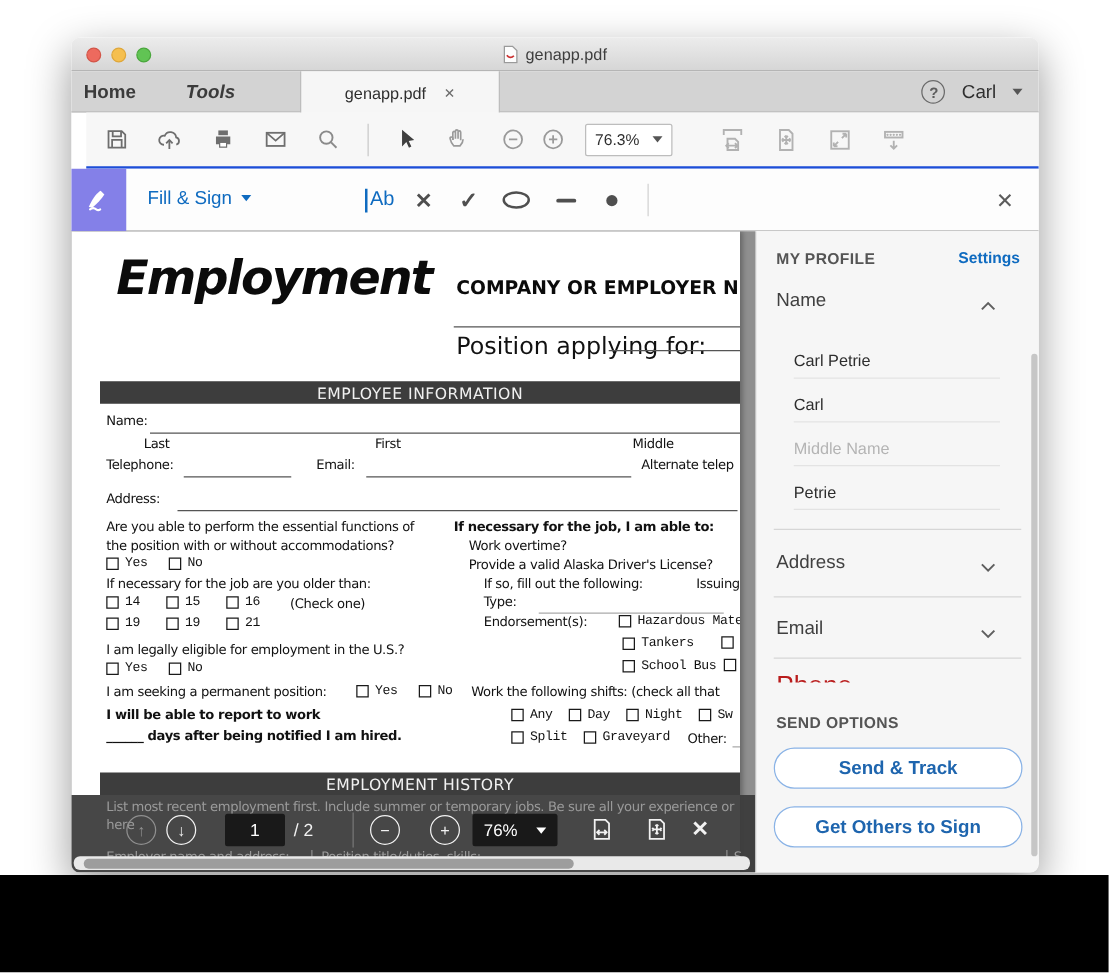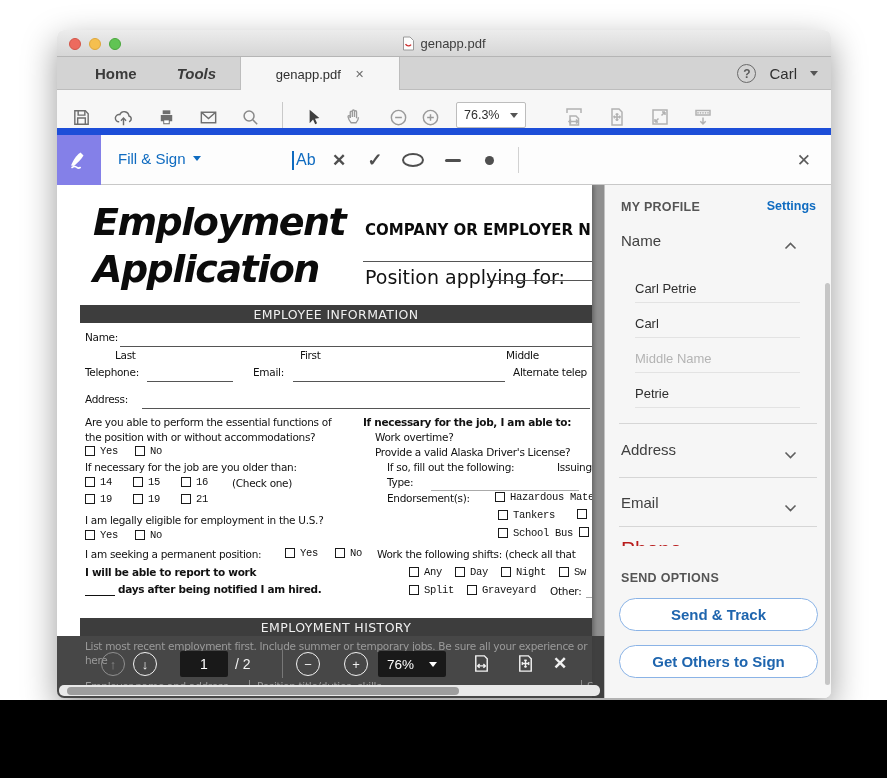--- a/index.html
+++ b/index.html
@@ -14,32 +14,32 @@
   .lights { position: absolute; left: 12px; top: 8px; display: flex; gap: 8px; }
   .light { width: 12px; height: 12px; border-radius: 50%; }
   .l-red { background: #ed6a5e; border: 1px solid #d35548; }
   .l-yellow { background: #f5bf4f; border: 1px solid #dfa73a; }
   .l-green { background: #61c454; border: 1px solid #4aa73c; }
   .wtitle { font-size: 13px; color: #3e3e3e; display: flex; gap: 5px; align-items: center; }
 
   
   .tabbar { height: 33px; background: #d3d3d3; position: relative; border-bottom: 1px solid #bdbdbd; display: flex; align-items: center; }
   .navtab { font-size: 15px; font-weight: 600; color: #3b3b3b; padding: 0 4px; cursor: default; }
-  .navtab.home { margin-left: 34px; }
+  .navtab.home { margin-left: 6px; }
   .navtab.tools { margin-left: 32px; font-style: italic; }
   .doctab { position: absolute; left: 183px; top: 0; width: 160px; height: 34px; background: #f6f6f6; border-left: 1px solid #bdbdbd; border-right: 1px solid #bdbdbd; display: flex; align-items: center; justify-content: center; gap: 14px; }
   .doctab .dlabel { font-size: 13px; color: #2f2f2f; }
   .doctab .dclose { font-size: 11px; color: #6d6d6d; }
   .tabbar-right { position: absolute; right: 13px; top: 0; height: 33px; display: flex; align-items: center; gap: 13px; }
   .helpcirc { width: 19px; height: 19px; border: 1.5px solid #6a6a6a; border-radius: 50%; color: #5c5c5c; font-size: 12px; font-weight: bold; display: flex; align-items: center; justify-content: center; }
   .userlbl { font-size: 15px; color: #2f2f2f; }
   .caret-dn { width: 0; height: 0; border-left: 4px solid transparent; border-right: 4px solid transparent; border-top: 5px solid #555; }
 
   
-  .toolbar { height: 45px; background: #f7f7f7; border-bottom: 7px solid #1d4ed8; display: flex; align-items: flex-end; position: relative; }
+  .toolbar { height: 45px; background: #f7f7f7; border-bottom: 2px solid #1d4ed8; display: flex; align-items: center; position: relative; margin-left: 12px; }
   .tico { width: 22px; height: 22px; display: flex; align-items: center; justify-content: center; flex: 0 0 auto; }
   .tdivider { width: 1px; height: 26px; background: #c9c9c9; flex: 0 0 auto; }
   .zoombox { width: 70px; height: 26px; background: #fff; border: 1px solid #bdbdbd; border-radius: 2px; display: flex; align-items: center; justify-content: space-between; padding: 0 7px; flex: 0 0 auto; }
   .zoombox .zval { font-size: 12.5px; color: #2f2f2f; }
 
   
   .fsbar { height: 50px; background: #fdfdfd; border-bottom: 1px solid #c8c8c8; position: relative; }
   .fstile { position: absolute; left: 0; top: 0; width: 44px; height: 50px; background: var(--purple, #8480e8); display: flex; align-items: center; justify-content: center; }
   .fslabel { position: absolute; left: 61px; top: 15px; font-size: 15px; color: var(--accent, #0f6bc0); display: flex; align-items: center; gap: 7px; }
   .fslabel .caret-dn { border-top-color: var(--accent, #0f6bc0); }
@@ -264,21 +264,20 @@
         </div>
       <div class="fsdivider"></div>
       <div class="fsclose">✕</div>
     </div>
 
     <div class="content">
       <div class="docarea">
         <div class="page">
 
           <div class="title-it" style="left:36px;top:14px">Employment</div>
-          <div class="title-it" style="left:36px;top:61px">Application</div>
           <div class="co-hdr" style="left:308px;top:36px">COMPANY OR EMPLOYER N</div>
           <div class="uline" style="left:306px;top:76px;width:229px"></div>
           <div class="pos-lbl" style="left:308px;top:81px">Position applying for:</div>
           <div class="uline" style="left:430px;top:95px;width:105px"></div>
 
           <div class="secbar" style="left:23px;top:120px;width:512px">EMPLOYEE INFORMATION</div>
 
           <div class="ft" style="left:28px;top:146px">Name:</div>
           <div class="uline" style="left:63px;top:161px;width:472px"></div>
           <div class="ft" style="left:58px;top:164px">Last</div>

